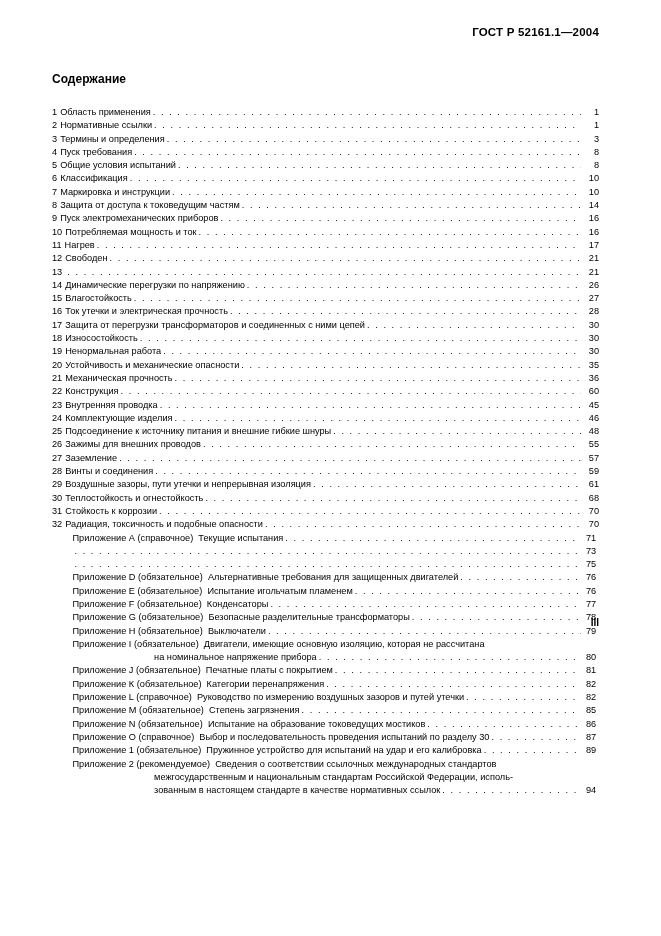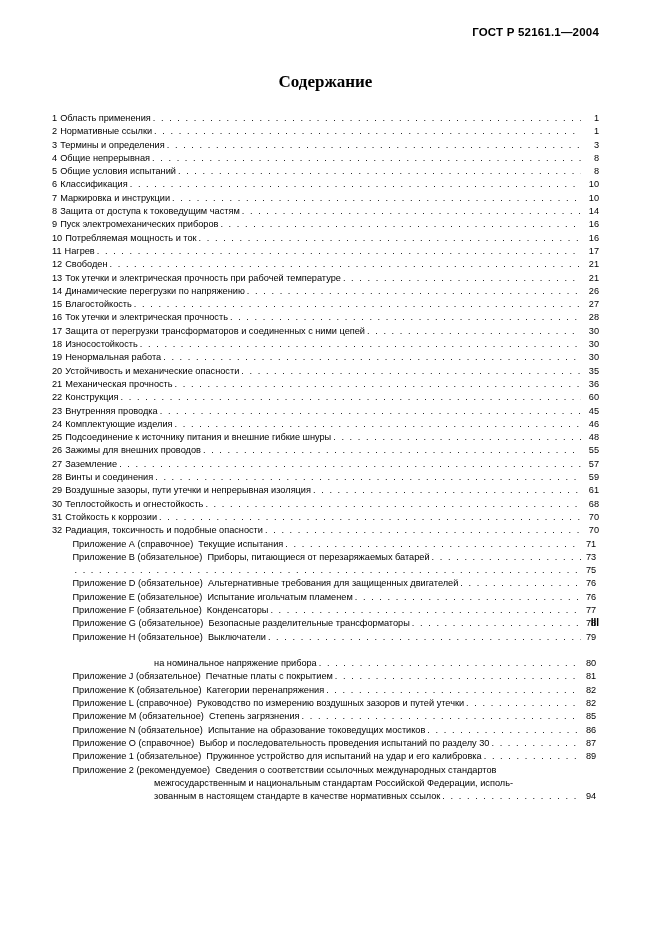--- a/index.html
+++ b/index.html
@@ -24,25 +24,23 @@
     padding: 26px 62px 40px 52px;
   }
   .doc-header {
     text-align: right;
     font-size: 11.5px;
     font-weight: bold;
     letter-spacing: 0.2px;
     margin: 0 0 34px 0;
   }
   .toc-title {
-    text-align: center;
-    font-size: 17px;
+    font-size: 12px;
     font-weight: bold;
     margin: 0 0 22px 0;
-    font-family: Liberation Serif, serif;
   }
   .toc {
     font-size: 9.2px;
     line-height: 1.0;
   }
   .toc-row {
     display: flex;
     align-items: flex-end;
     width: 100%;
     margin-bottom: 4.1px;
@@ -135,21 +133,21 @@
         <span class="page-no">1</span>
       </div>
       <div class="toc-row">
         <span class="num">3</span>
         <span class="label">Термины и определения</span>
         <span class="dots">. . . . . . . . . . . . . . . . . . . . . . . . . . . . . . . . . . . . . . . . . . . . . . . . . . . . . . . . . . . . . . . . . . . . . . . . . . . . . . . . . . . . . . . . . . . . . . . . . . . . . . . . . . . . . . . . . . . . . . . . . . . . . . . . . . . . . . . . . . . . </span>
         <span class="page-no">3</span>
       </div>
       <div class="toc-row">
         <span class="num">4</span>
-        <span class="label">Общие непрерывная</span>
+        <span class="label">Пуск требования</span>
         <span class="dots">. . . . . . . . . . . . . . . . . . . . . . . . . . . . . . . . . . . . . . . . . . . . . . . . . . . . . . . . . . . . . . . . . . . . . . . . . . . . . . . . . . . . . . . . . . . . . . . . . . . . . . . . . . . . . . . . . . . . . . . . . . . . . . . . . . . . . . . . . . . . </span>
         <span class="page-no">8</span>
       </div>
       <div class="toc-row">
         <span class="num">5</span>
         <span class="label">Общие условия испытаний</span>
         <span class="dots">. . . . . . . . . . . . . . . . . . . . . . . . . . . . . . . . . . . . . . . . . . . . . . . . . . . . . . . . . . . . . . . . . . . . . . . . . . . . . . . . . . . . . . . . . . . . . . . . . . . . . . . . . . . . . . . . . . . . . . . . . . . . . . . . . . . . . . . . . . . . </span>
         <span class="page-no">8</span>
       </div>
       <div class="toc-row">
@@ -189,21 +187,20 @@
         <span class="page-no">17</span>
       </div>
       <div class="toc-row">
         <span class="num">12</span>
         <span class="label">Свободен</span>
         <span class="dots">. . . . . . . . . . . . . . . . . . . . . . . . . . . . . . . . . . . . . . . . . . . . . . . . . . . . . . . . . . . . . . . . . . . . . . . . . . . . . . . . . . . . . . . . . . . . . . . . . . . . . . . . . . . . . . . . . . . . . . . . . . . . . . . . . . . . . . . . . . . . </span>
         <span class="page-no">21</span>
       </div>
       <div class="toc-row">
         <span class="num">13</span>
-        <span class="label">Ток утечки и электрическая прочность при рабочей температуре</span>
         <span class="dots">. . . . . . . . . . . . . . . . . . . . . . . . . . . . . . . . . . . . . . . . . . . . . . . . . . . . . . . . . . . . . . . . . . . . . . . . . . . . . . . . . . . . . . . . . . . . . . . . . . . . . . . . . . . . . . . . . . . . . . . . . . . . . . . . . . . . . . . . . . . . </span>
         <span class="page-no">21</span>
       </div>
       <div class="toc-row">
         <span class="num">14</span>
         <span class="label">Динамические перегрузки по напряжению</span>
         <span class="dots">. . . . . . . . . . . . . . . . . . . . . . . . . . . . . . . . . . . . . . . . . . . . . . . . . . . . . . . . . . . . . . . . . . . . . . . . . . . . . . . . . . . . . . . . . . . . . . . . . . . . . . . . . . . . . . . . . . . . . . . . . . . . . . . . . . . . . . . . . . . . </span>
         <span class="page-no">26</span>
       </div>
       <div class="toc-row">
@@ -316,21 +313,20 @@
       </div>
       <div class="app-block">
         <div class="toc-cont">
           <span class="indent">        </span>
           <span class="label">Приложение А (справочное)  Текущие испытания</span>
           <span class="dots">. . . . . . . . . . . . . . . . . . . . . . . . . . . . . . . . . . . . . . . . . . . . . . . . . . . . . . . . . . . . . . . . . . . . . . . . . . . . . . . . . . . . . . . . . . . . . . . . . . . . . . . . . . . . . . . . . . . . . . . . . . . . . . . . . . . . . . . . . . . . </span>
           <span class="page-no">71</span>
         </div>
         <div class="toc-cont">
           <span class="indent">        </span>
-          <span class="label">Приложение В (обязательное)  Приборы, питающиеся от перезаряжаемых батарей</span>
           <span class="dots">. . . . . . . . . . . . . . . . . . . . . . . . . . . . . . . . . . . . . . . . . . . . . . . . . . . . . . . . . . . . . . . . . . . . . . . . . . . . . . . . . . . . . . . . . . . . . . . . . . . . . . . . . . . . . . . . . . . . . . . . . . . . . . . . . . . . . . . . . . . . </span>
           <span class="page-no">73</span>
         </div>
         <div class="toc-cont">
           <span class="indent">        </span>
           <span class="dots">. . . . . . . . . . . . . . . . . . . . . . . . . . . . . . . . . . . . . . . . . . . . . . . . . . . . . . . . . . . . . . . . . . . . . . . . . . . . . . . . . . . . . . . . . . . . . . . . . . . . . . . . . . . . . . . . . . . . . . . . . . . . . . . . . . . . . . . . . . . . </span>
           <span class="page-no">75</span>
         </div>
         <div class="toc-cont">
           <span class="indent">        </span>
@@ -357,20 +353,21 @@
           <span class="page-no">78</span>
         </div>
         <div class="toc-cont">
           <span class="indent">        </span>
           <span class="label">Приложение Н (обязательное)  Выключатели</span>
           <span class="dots">. . . . . . . . . . . . . . . . . . . . . . . . . . . . . . . . . . . . . . . . . . . . . . . . . . . . . . . . . . . . . . . . . . . . . . . . . . . . . . . . . . . . . . . . . . . . . . . . . . . . . . . . . . . . . . . . . . . . . . . . . . . . . . . . . . . . . . . . . . . . </span>
           <span class="page-no">79</span>
         </div>
         <div class="toc-cont no-dots">
           <span class="indent">        </span>
+          <span class="label">Приложение I (обязательное)  Двигатели, имеющие основную изоляцию, которая не рассчитана</span>
           <span class="dots">. . . . . . . . . . . . . . . . . . . . . . . . . . . . . . . . . . . . . . . . . . . . . . . . . . . . . . . . . . . . . . . . . . . . . . . . . . . . . . . . . . . . . . . . . . . . . . . . . . . . . . . . . . . . . . . . . . . . . . . . . . . . . . . . . . . . . . . . . . . . </span>
           <span class="page-no"></span>
         </div>
         <div class="toc-cont">
           <span class="indent">                                        </span>
           <span class="label">на номинальное напряжение прибора</span>
           <span class="dots">. . . . . . . . . . . . . . . . . . . . . . . . . . . . . . . . . . . . . . . . . . . . . . . . . . . . . . . . . . . . . . . . . . . . . . . . . . . . . . . . . . . . . . . . . . . . . . . . . . . . . . . . . . . . . . . . . . . . . . . . . . . . . . . . . . . . . . . . . . . . </span>
           <span class="page-no">80</span>
         </div>
         <div class="toc-cont">

